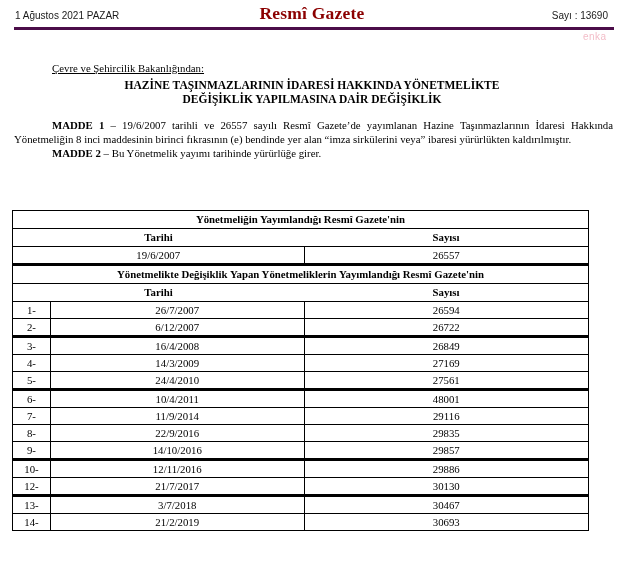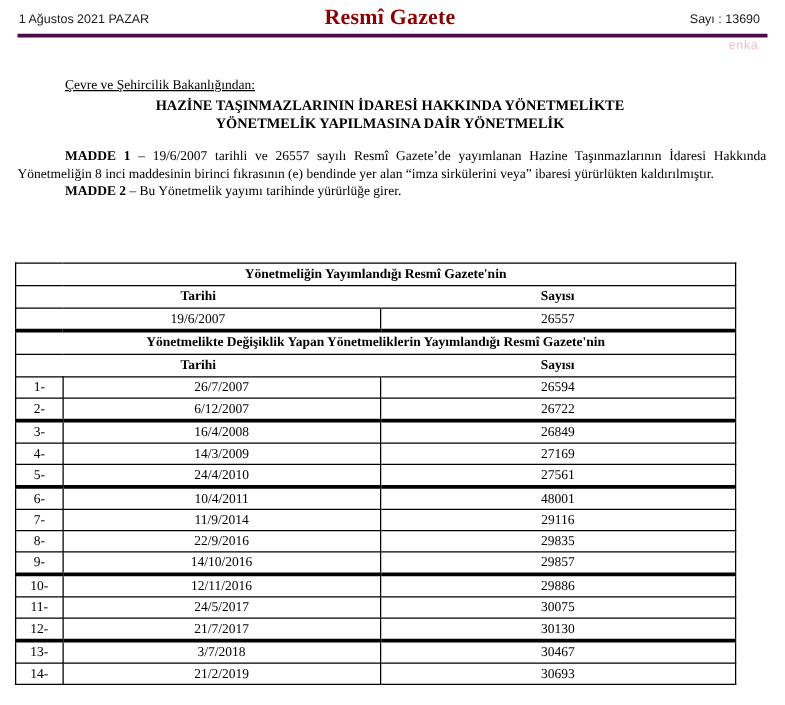--- a/index.html
+++ b/index.html
@@ -73,21 +73,21 @@
   <div class="masthead-date">1 Ağustos 2021 PAZAR</div>
   <div class="masthead-title">Resmî Gazete</div>
   <div class="masthead-issue">Sayı : 13690</div>
   <div class="masthead-rule"></div>
   <div class="watermark">enka</div>
 
 
   <div class="ministry">Çevre ve Şehircilik Bakanlığından:</div>
   <div class="doc-title">
     <div>HAZİNE TAŞINMAZLARININ İDARESİ HAKKINDA YÖNETMELİKTE</div>
-    <div>YÖNETMELİK YAPILMASINA DAİR YÖNETMELİK</div>
+    <div>DEĞİŞİKLİK YAPILMASINA DAİR DEĞİŞİKLİK</div>
   </div>
 
   <div class="body-text">
     <p><span class="madde">MADDE 1</span><span> – 19/6/2007 tarihli ve 26557 sayılı Resmî Gazete’de yayımlanan Hazine Taşınmazlarının İdaresi Hakkında Yönetmeliğin 8 inci maddesinin birinci fıkrasının (e) bendinde yer alan “imza sirkülerini veya” ibaresi yürürlükten kaldırılmıştır.</span></p>
     <p class="short"><span class="madde">MADDE 2</span><span> – Bu Yönetmelik yayımı tarihinde yürürlüğe girer.</span></p>
   </div>
 
   <div class="gz-table-wrap">
     <table class="gz">
       <colgroup>
@@ -160,25 +160,20 @@
       <tr class="thick">
             <td>9-</td>
             <td>14/10/2016</td>
             <td>29857</td>
           </tr>
       <tr>
             <td>10-</td>
             <td>12/11/2016</td>
             <td>29886</td>
           </tr>
-      <tr>
-            <td>11-</td>
-            <td>24/5/2017</td>
-            <td>30075</td>
-          </tr>
       <tr class="thick">
             <td>12-</td>
             <td>21/7/2017</td>
             <td>30130</td>
           </tr>
       <tr>
             <td>13-</td>
             <td>3/7/2018</td>
             <td>30467</td>
           </tr>

